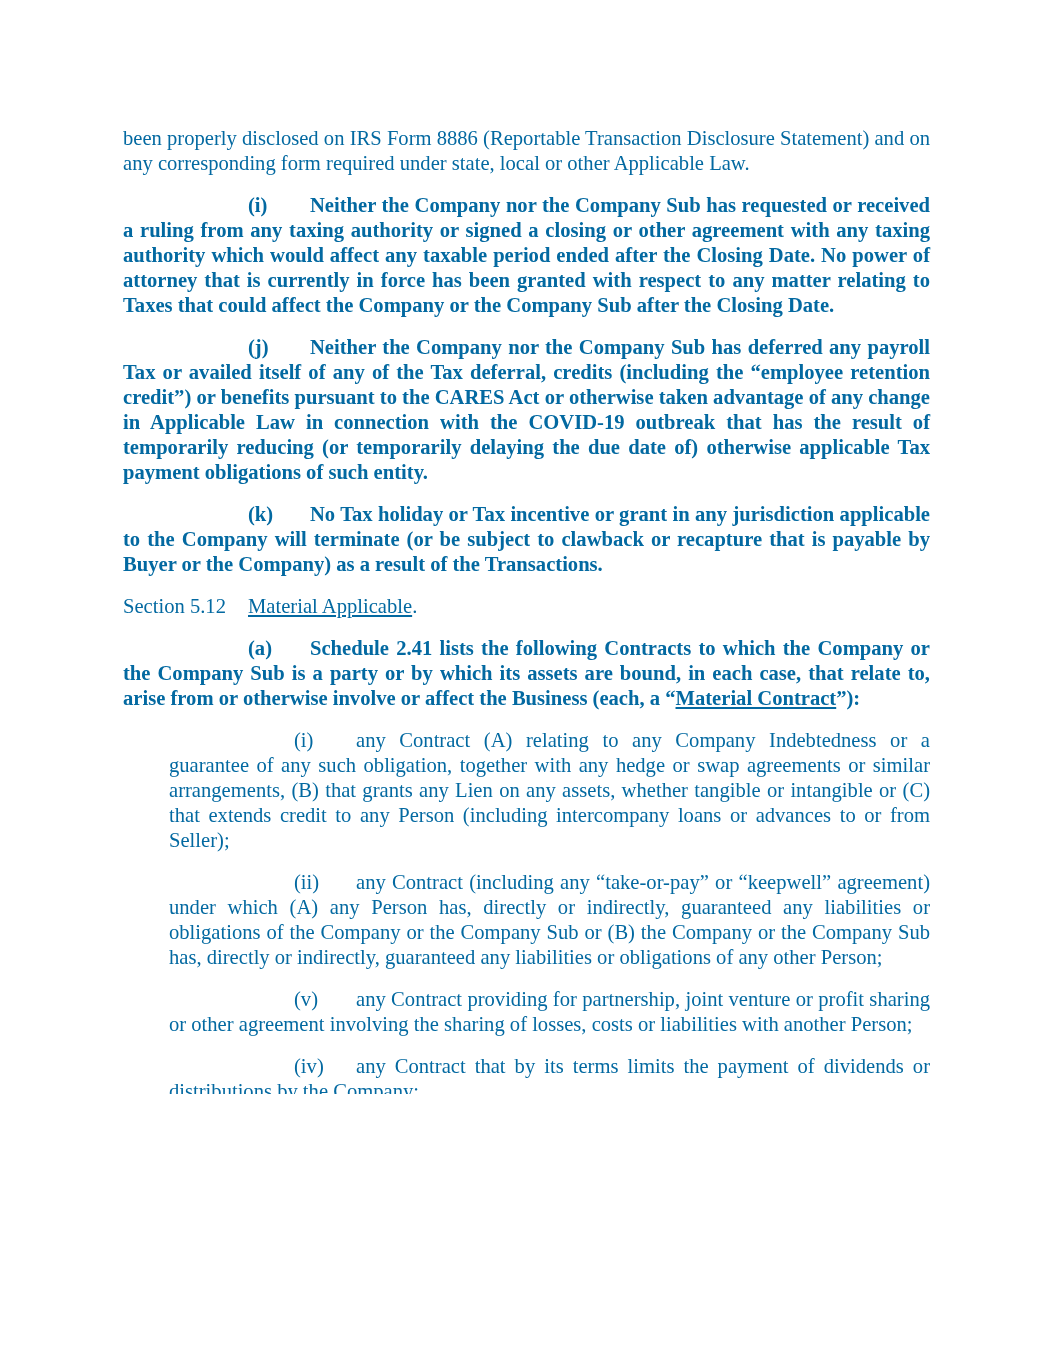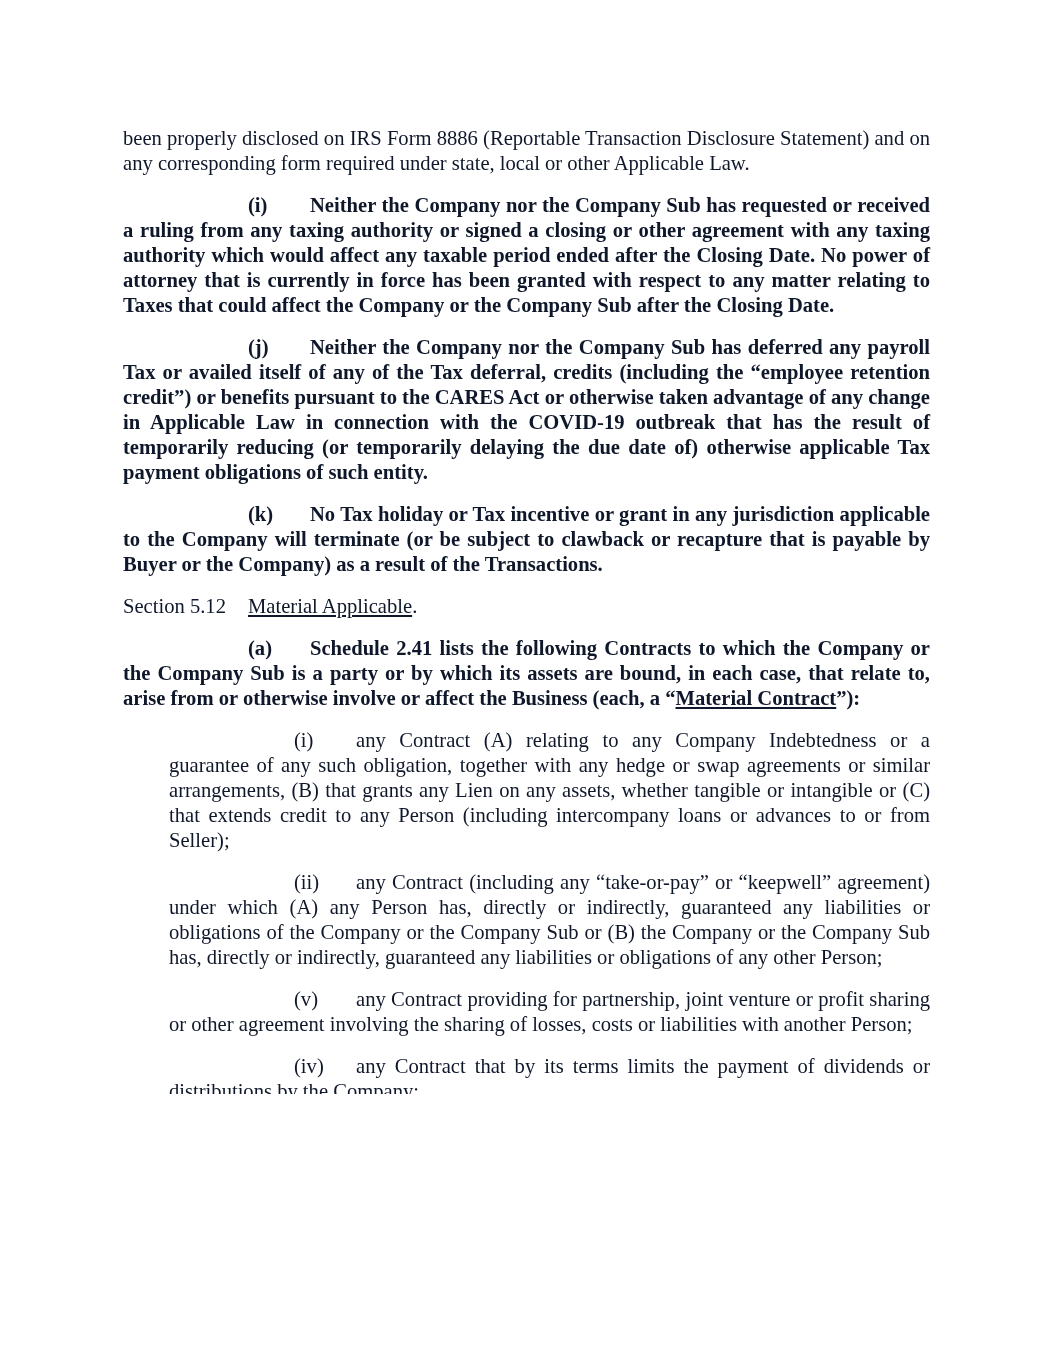--- a/index.html
+++ b/index.html
@@ -6,21 +6,21 @@
     margin: 0;
     padding: 0;
     background: #ffffff;
   }
   .page {
     position: relative;
     width: 1055px;
     height: 1094px;
     background: #ffffff;
     font-family: "Liberation Serif", "DejaVu Serif", serif;
-    color: #0f172a;
+    color: #0369a1;
     overflow: hidden;
   }
   .content {
     position: absolute;
     left: 123px;
     top: 126px;
     width: 807px;
   }
   .para {
     margin: 17px 0 0 0;

